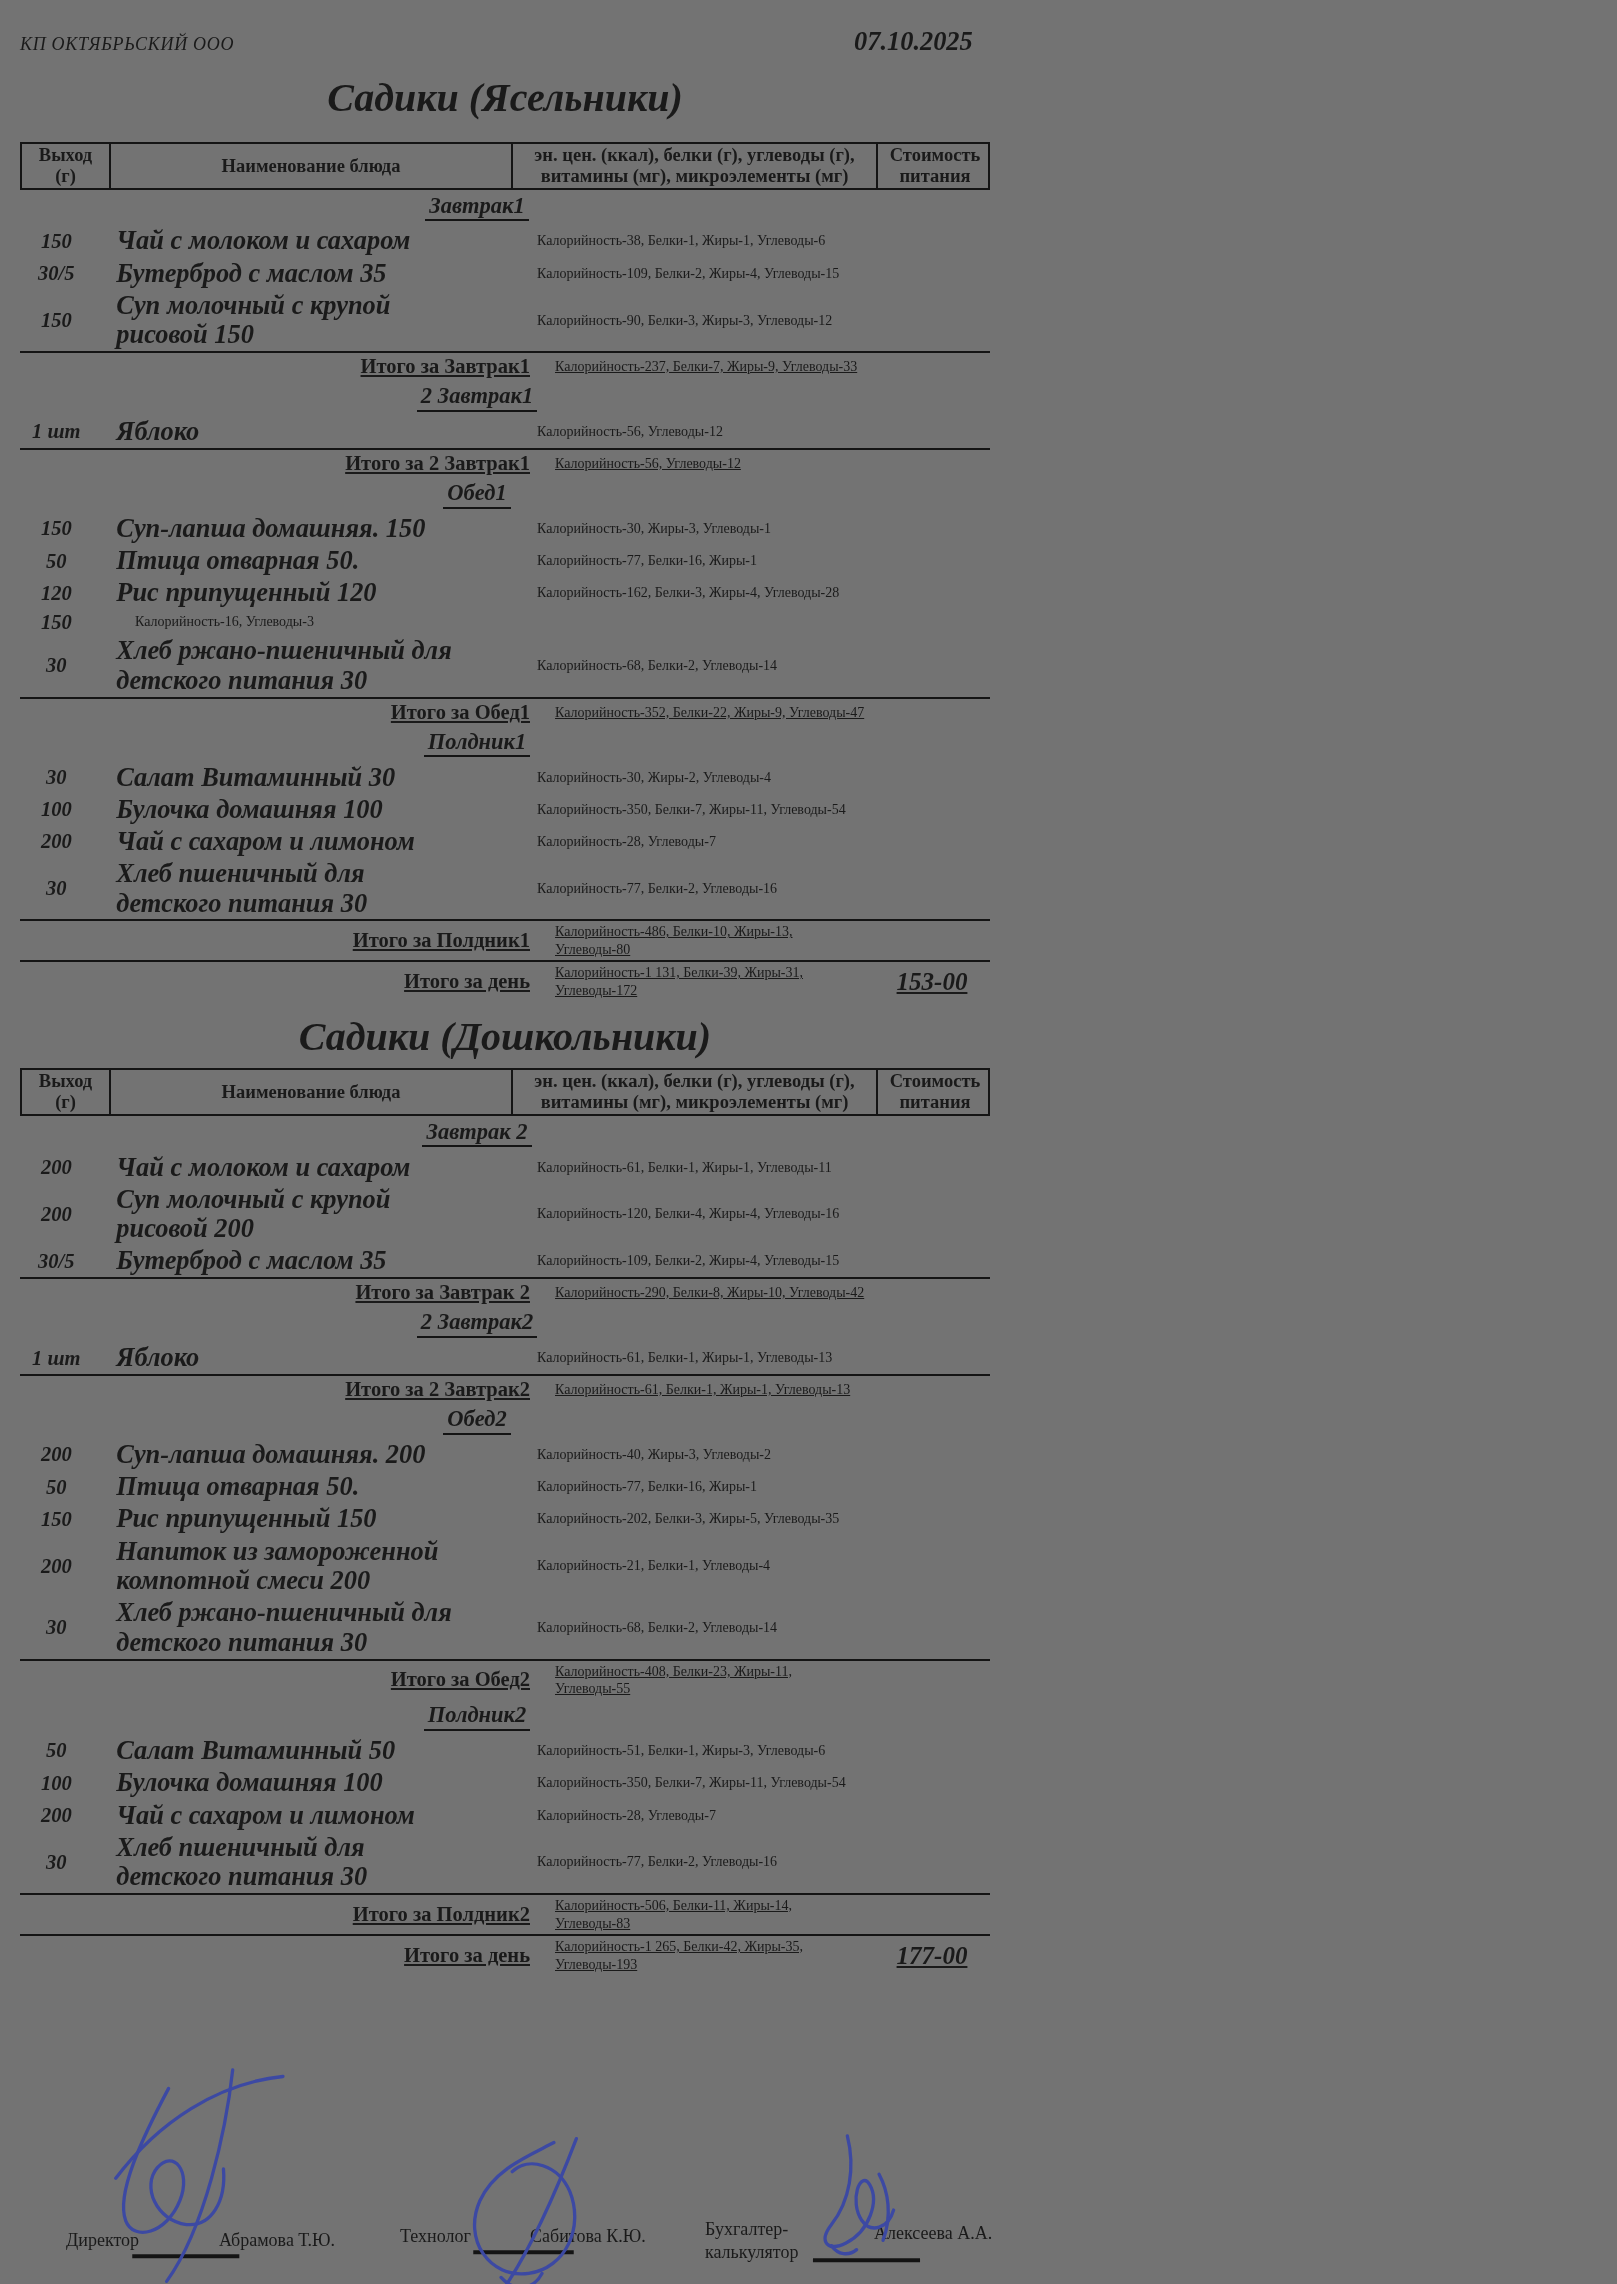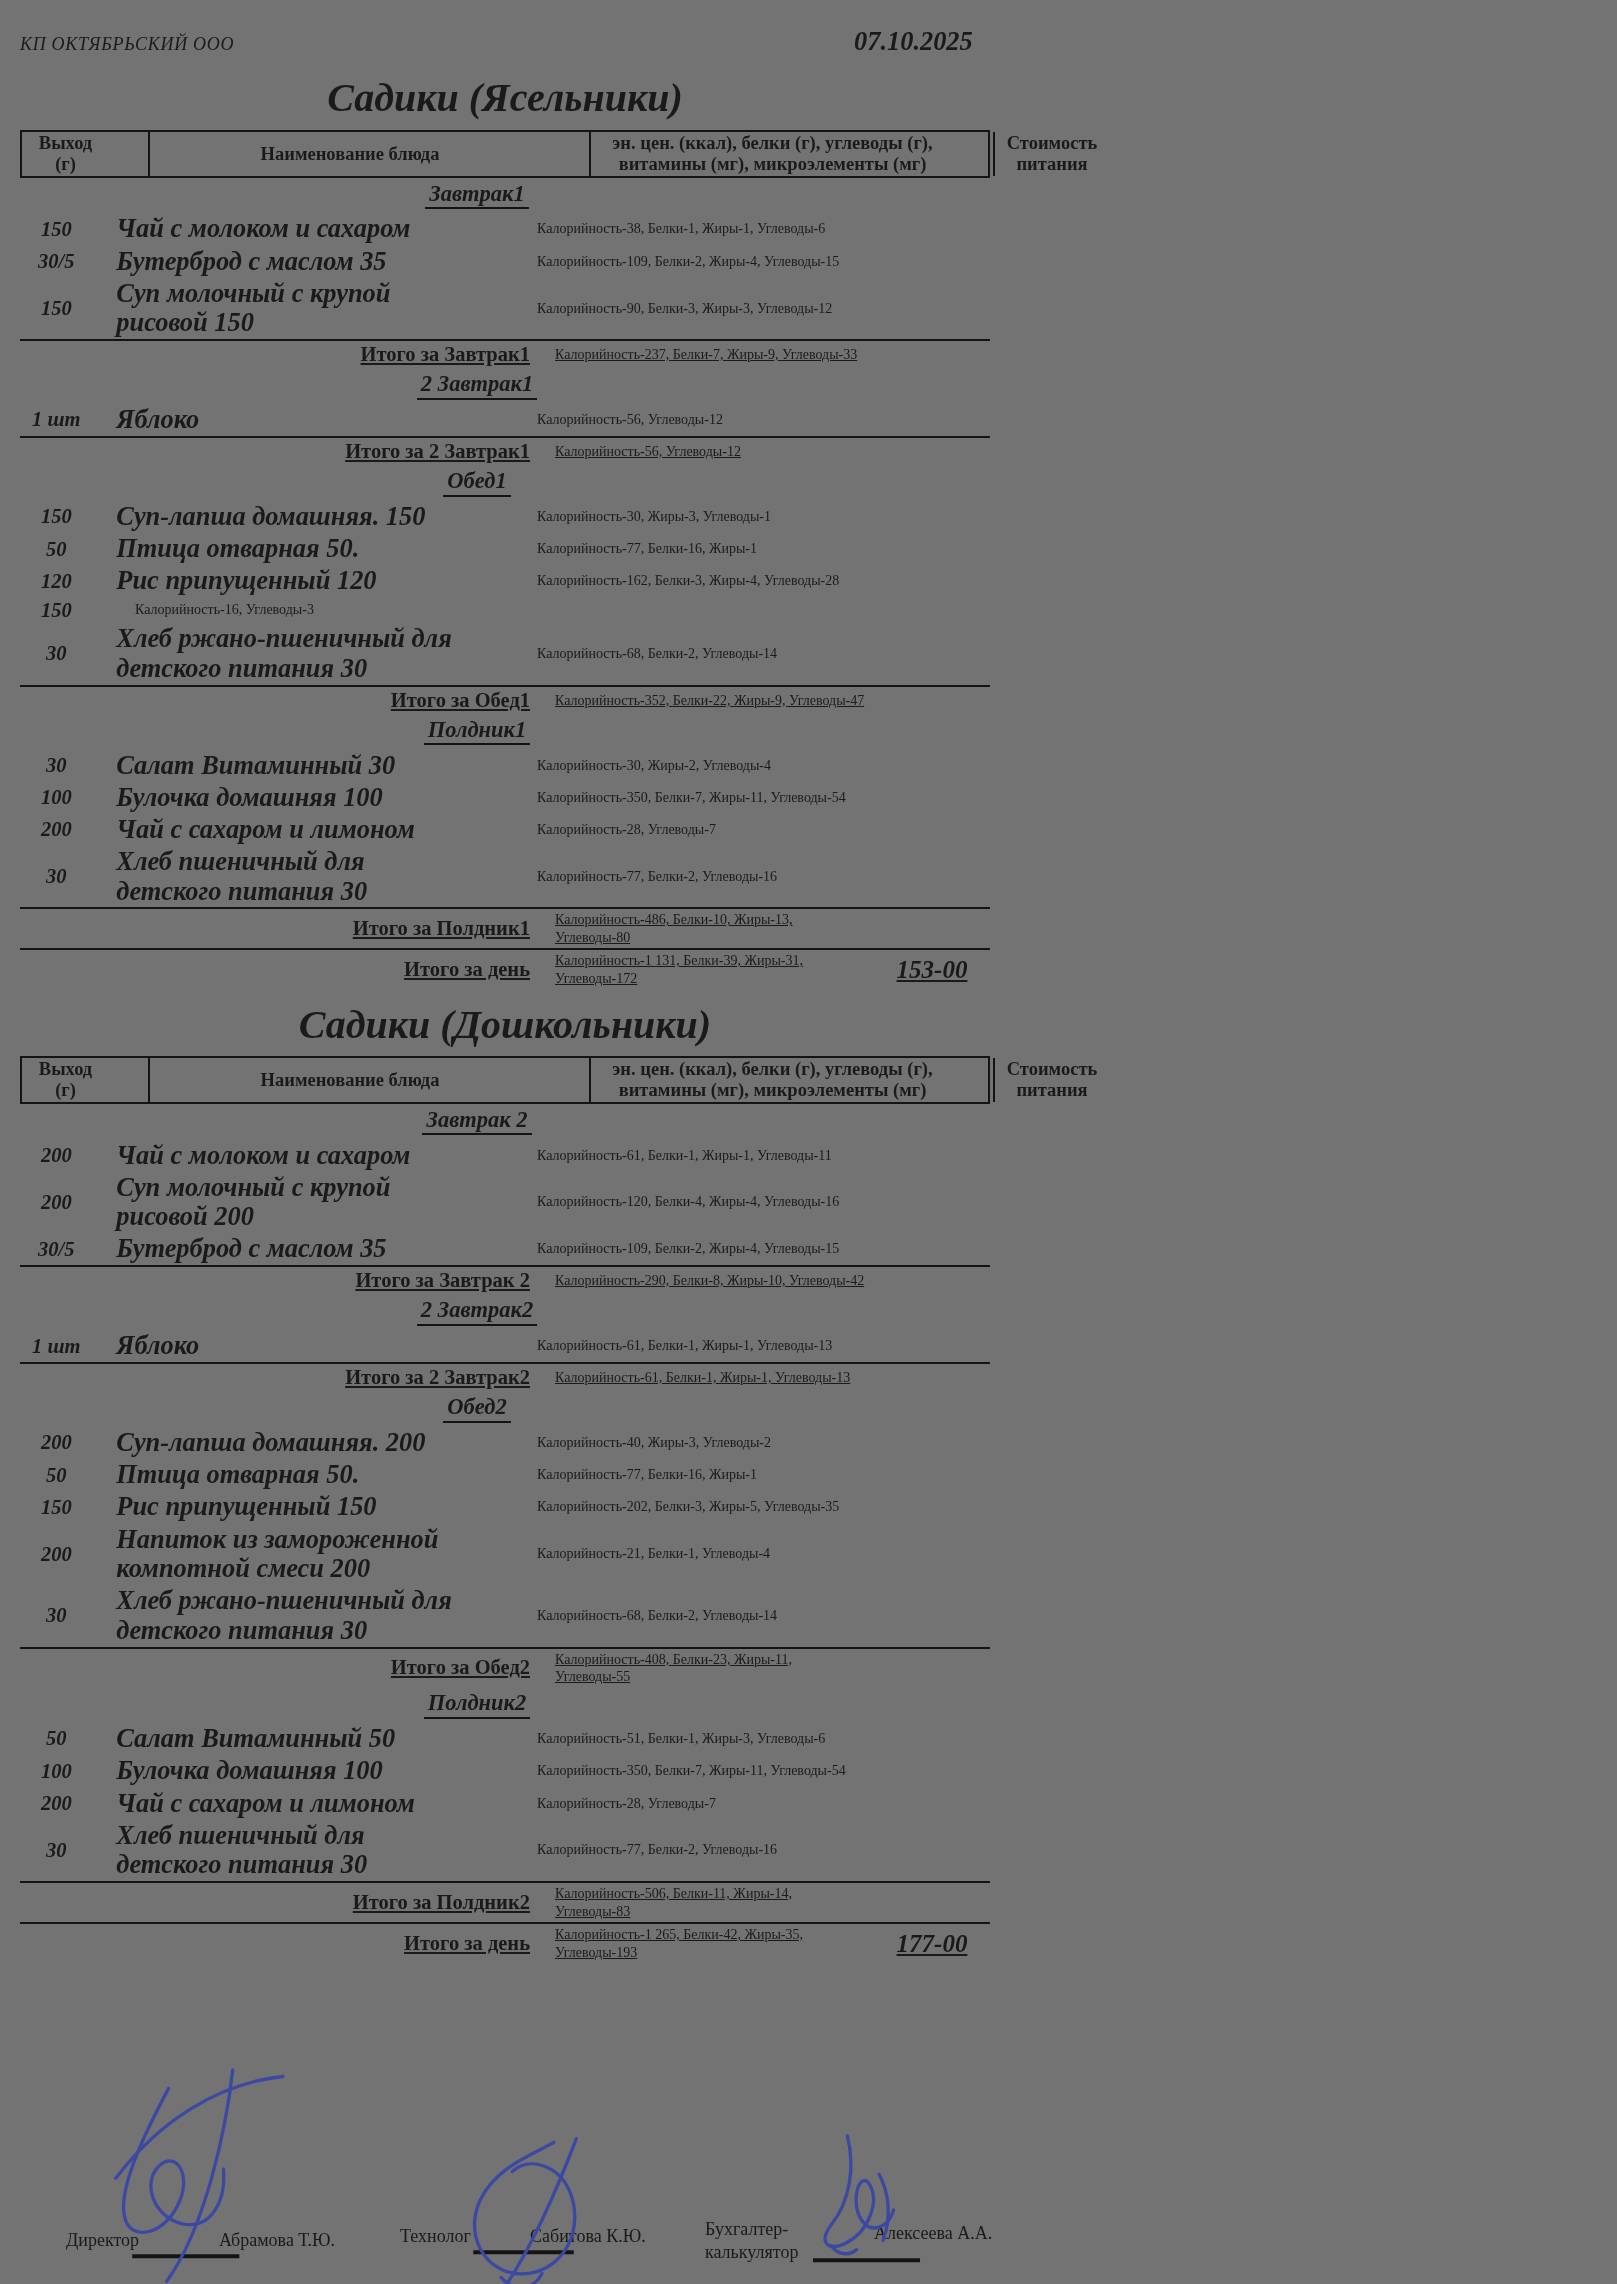--- a/index.html
+++ b/index.html
@@ -19,29 +19,28 @@
   .date{
     position:absolute;left:854px;top:26.4px;
     font-weight:bold;font-style:italic;font-size:26.4px;white-space:nowrap;
   }
   .doc-title{
     text-align:center;
     font-weight:bold;font-style:italic;
     font-size:40px;line-height:1;
     margin:0;
   }
-  #title-1{padding-top:78px;margin-bottom:12px;}
+  #title-1{padding-top:78px;margin-bottom:24px;}
   #title-2{margin-top:16px;margin-bottom:10.6px;}
   
   .thead{
     display:grid;
     grid-template-columns:87px 402px 365px 116px;
     border:2.6px solid #141414;
     height:44px;
-    gap:39px;
   }
   .th{
     display:flex;flex-direction:column;justify-content:center;align-items:center;
     font-weight:bold;font-size:18.5px;line-height:1.12;
     text-align:center;padding:1.3px 2.6px;overflow:hidden;
   }
   .th + .th{border-left:2px solid #141414;}
   
   .tbody{width:100%;}
   .row{

